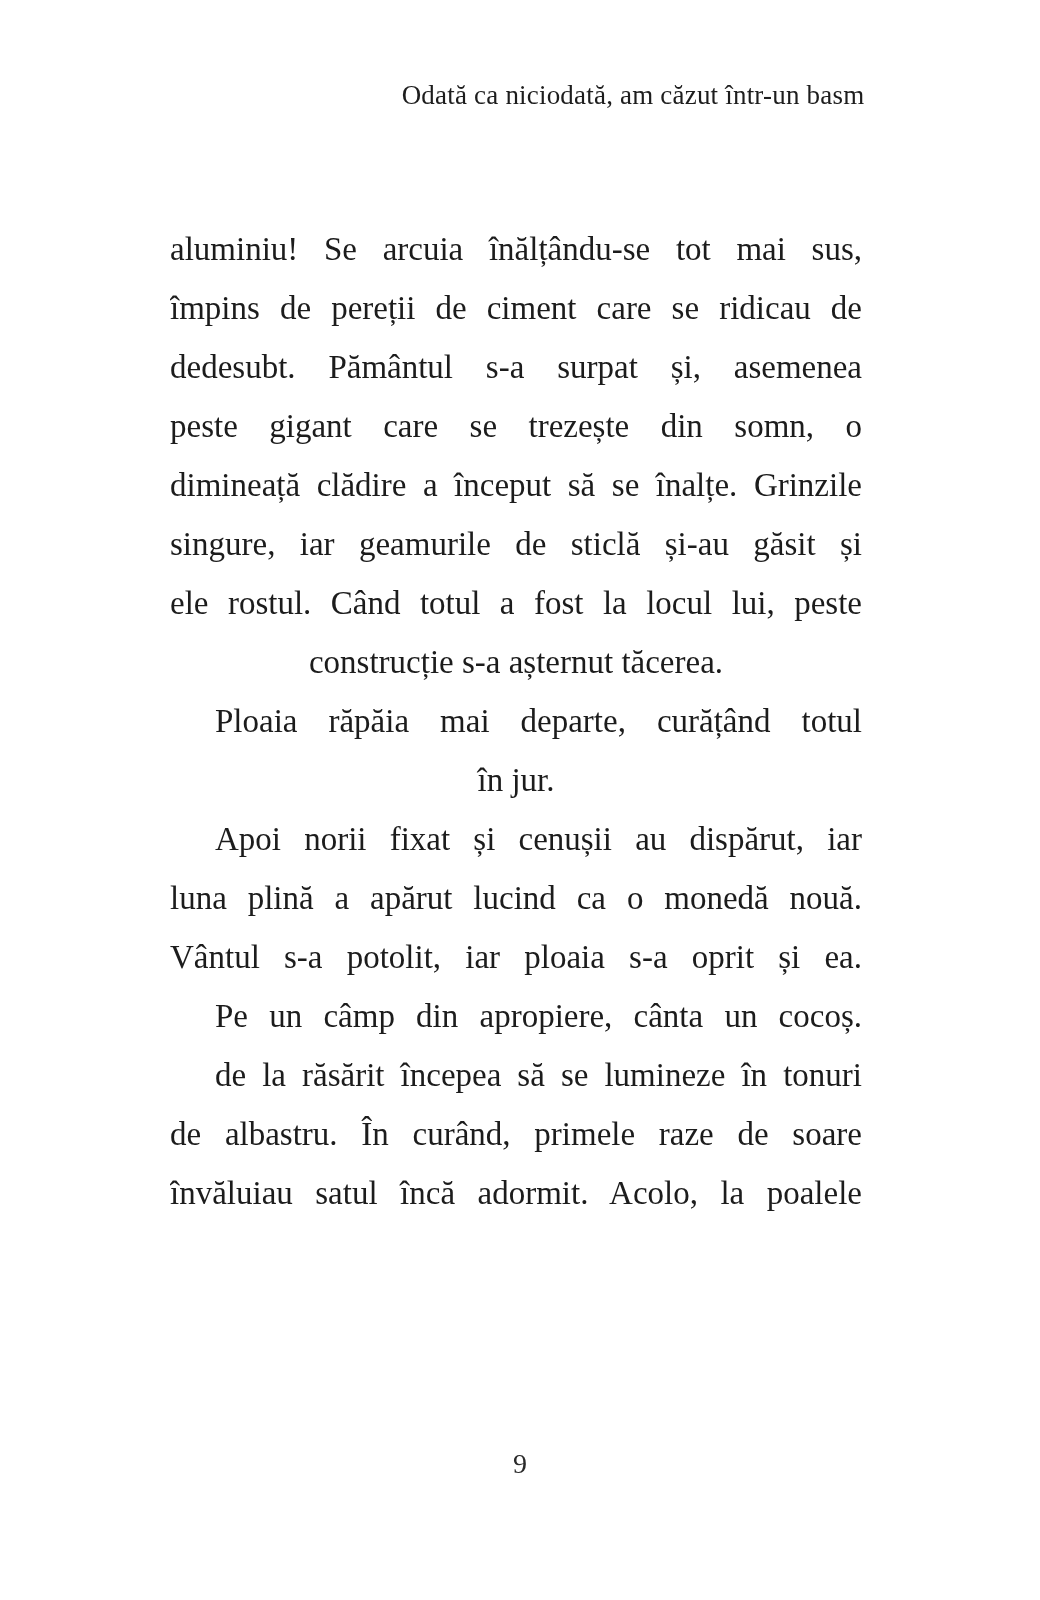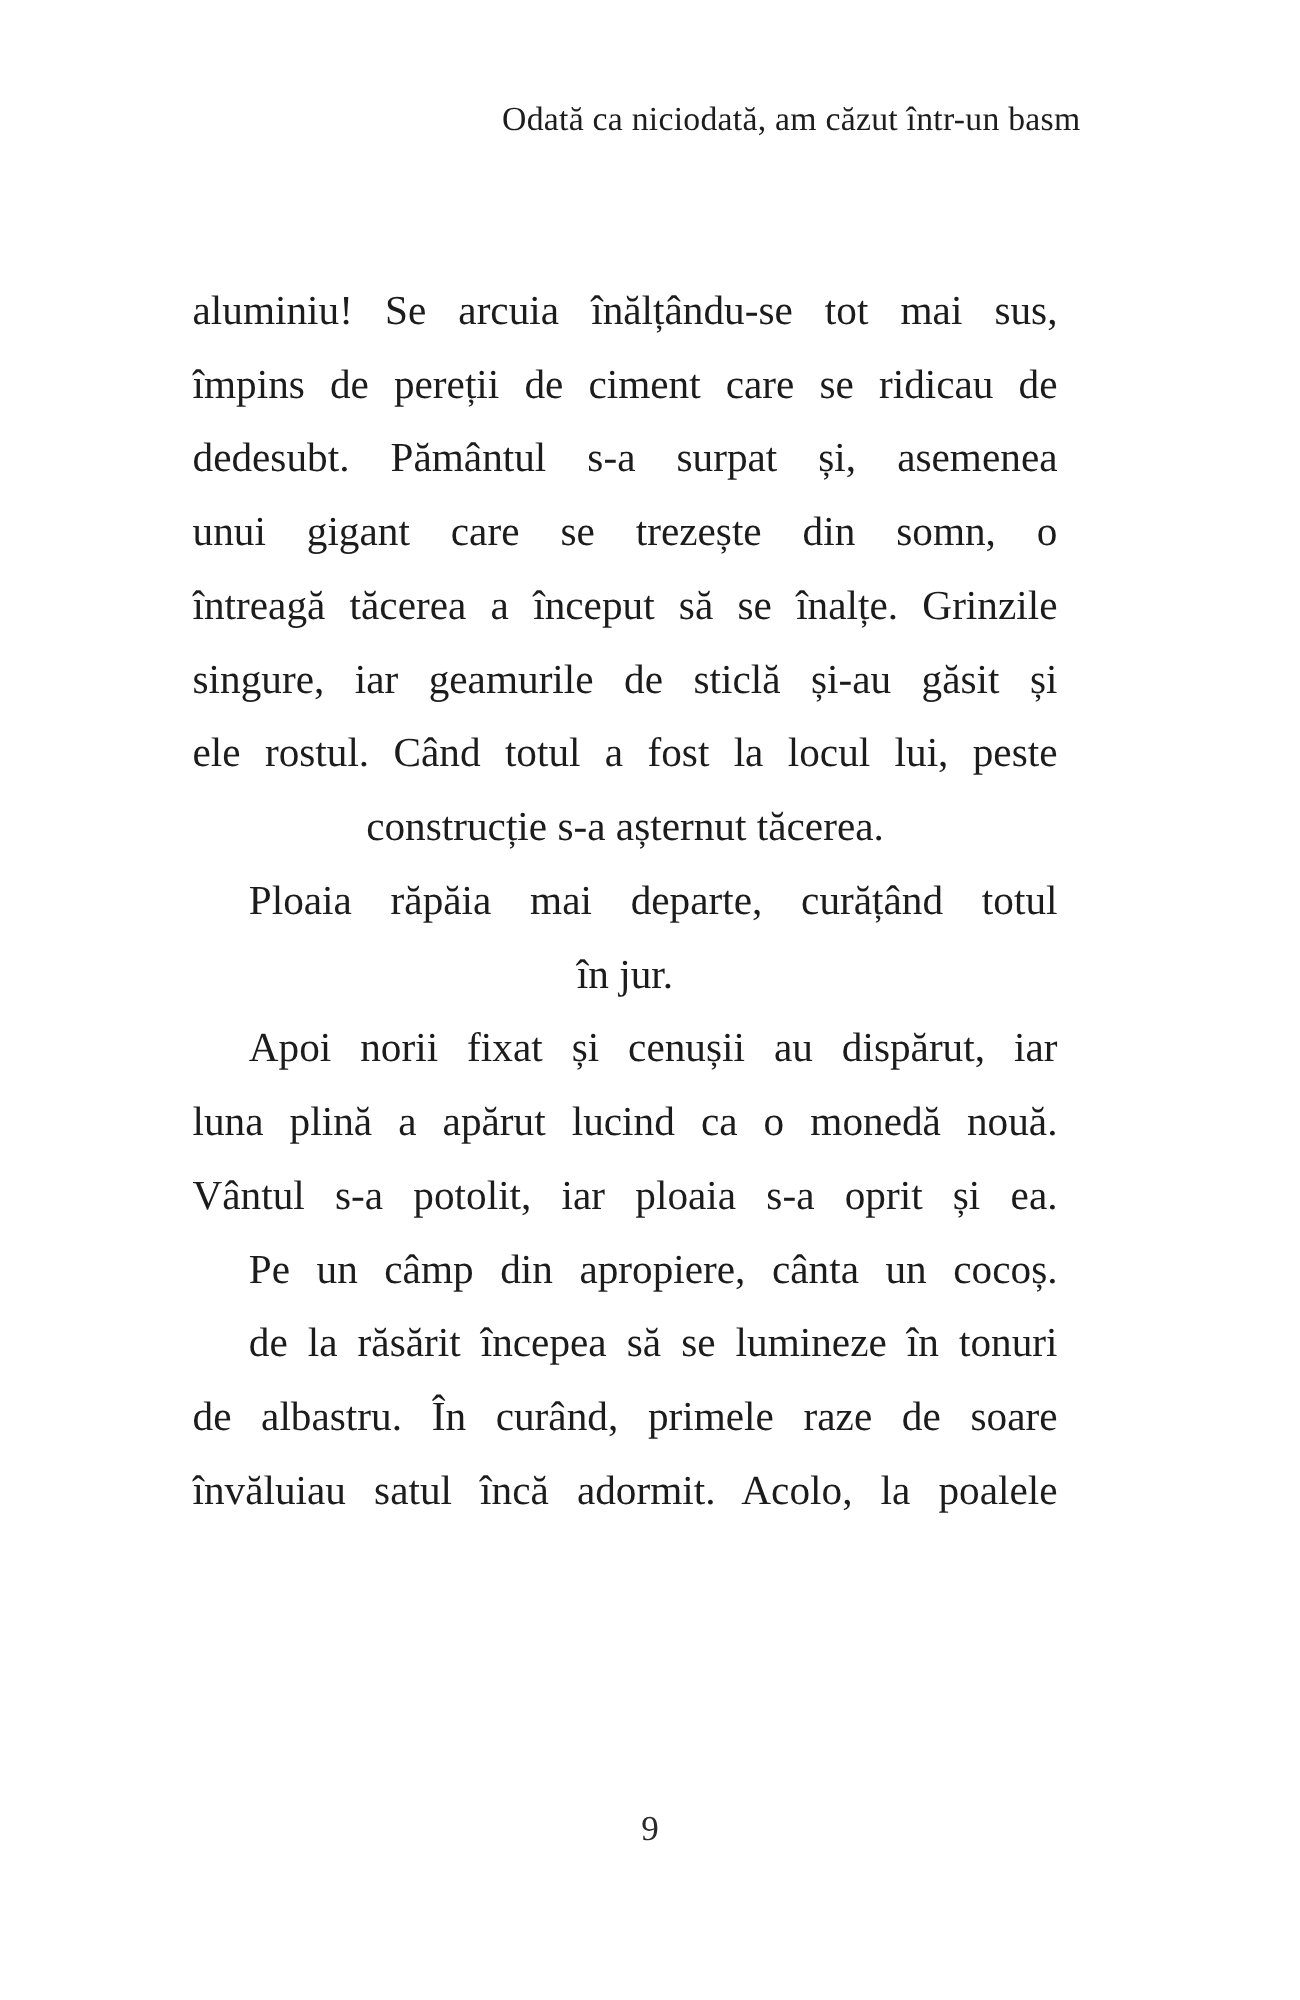--- a/index.html
+++ b/index.html
@@ -24,21 +24,21 @@
     text-align: center;
     transform: translateX(113px);
     font-size: 27px;
     letter-spacing: 0.2px;
     color: #1d1d1d;
     white-space: nowrap;
   }
   .body-text {
     position: absolute;
     top: 220px;
-    left: 154px;
+    left: 170px;
     width: 692px;
     font-size: 33px;
     line-height: 59px;
     color: #1c1c1c;
   }
   .paragraph {
     margin: 0;
     padding: 0;
   }
   .paragraph.indent .line:first-child {
@@ -69,22 +69,22 @@
 <body>
 
 <div class="page">
   <div class="running-header">Odată ca niciodată, am căzut într-un basm</div>
 
   <div class="body-text">
       <div class="paragraph">
         <div class="line justify">aluminiu! Se arcuia înălțându-se tot mai sus,</div>
         <div class="line justify">împins de pereții de ciment care se ridicau de</div>
         <div class="line justify">dedesubt. Pământul s-a surpat și, asemenea</div>
-        <div class="line justify">unui gigant care se trezește din somn, o</div>
-        <div class="line justify">întreagă tăcerea a început să se înalțe. Grinzile</div>
+        <div class="line justify">peste gigant care se trezește din somn, o</div>
+        <div class="line justify">dimineață clădire a început să se înalțe. Grinzile</div>
         <div class="line justify">singure, iar geamurile de sticlă și-au găsit și</div>
         <div class="line justify">ele rostul. Când totul a fost la locul lui, peste</div>
         <div class="line">construcție s-a așternut tăcerea.</div>
       </div>
       <div class="paragraph indent">
         <div class="line justify">Ploaia răpăia mai departe, curățând totul</div>
         <div class="line">în jur.</div>
       </div>
       <div class="paragraph indent">
         <div class="line justify">Apoi norii fixat și cenușii au dispărut, iar</div>

